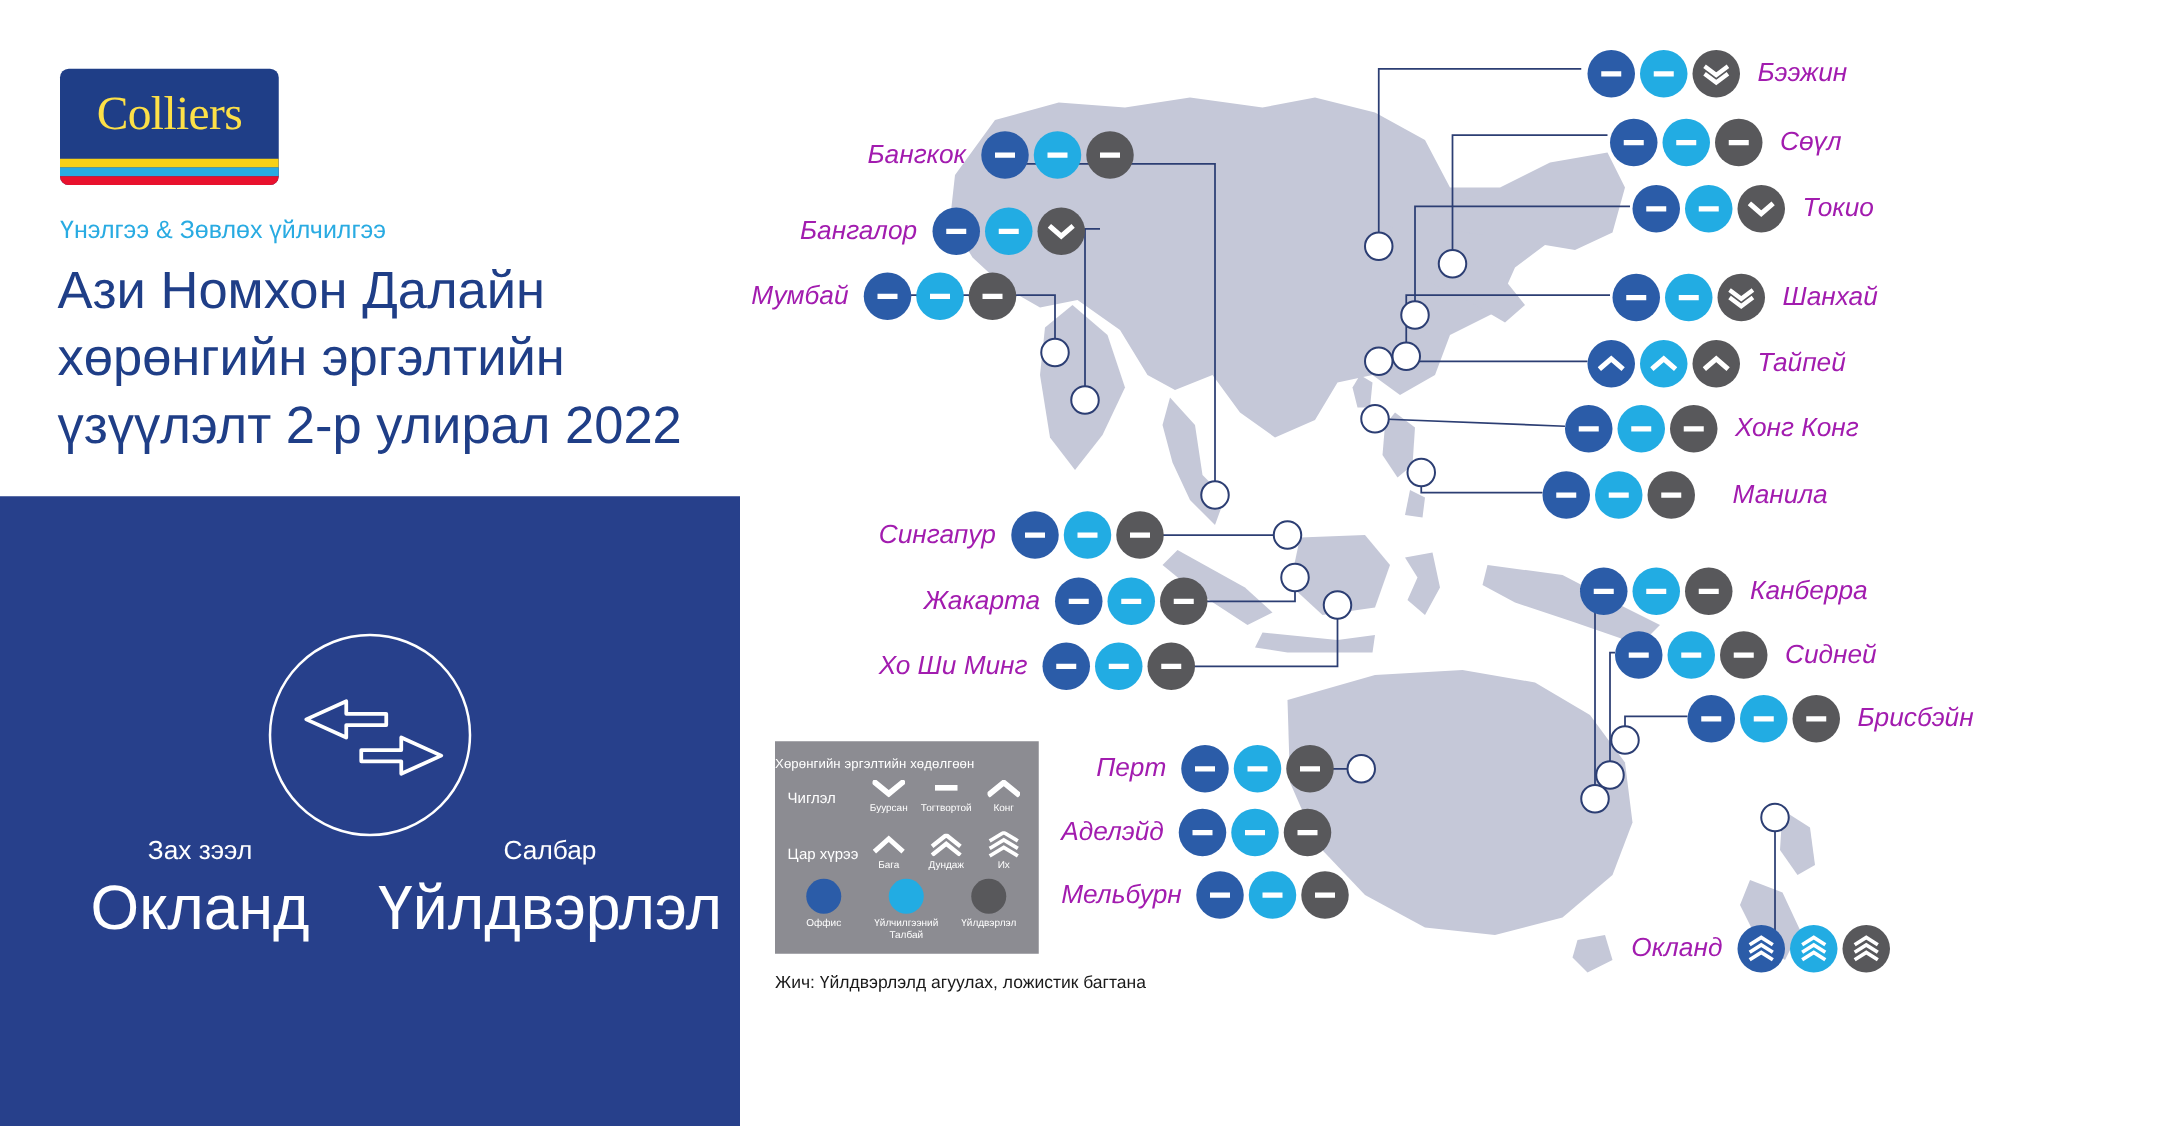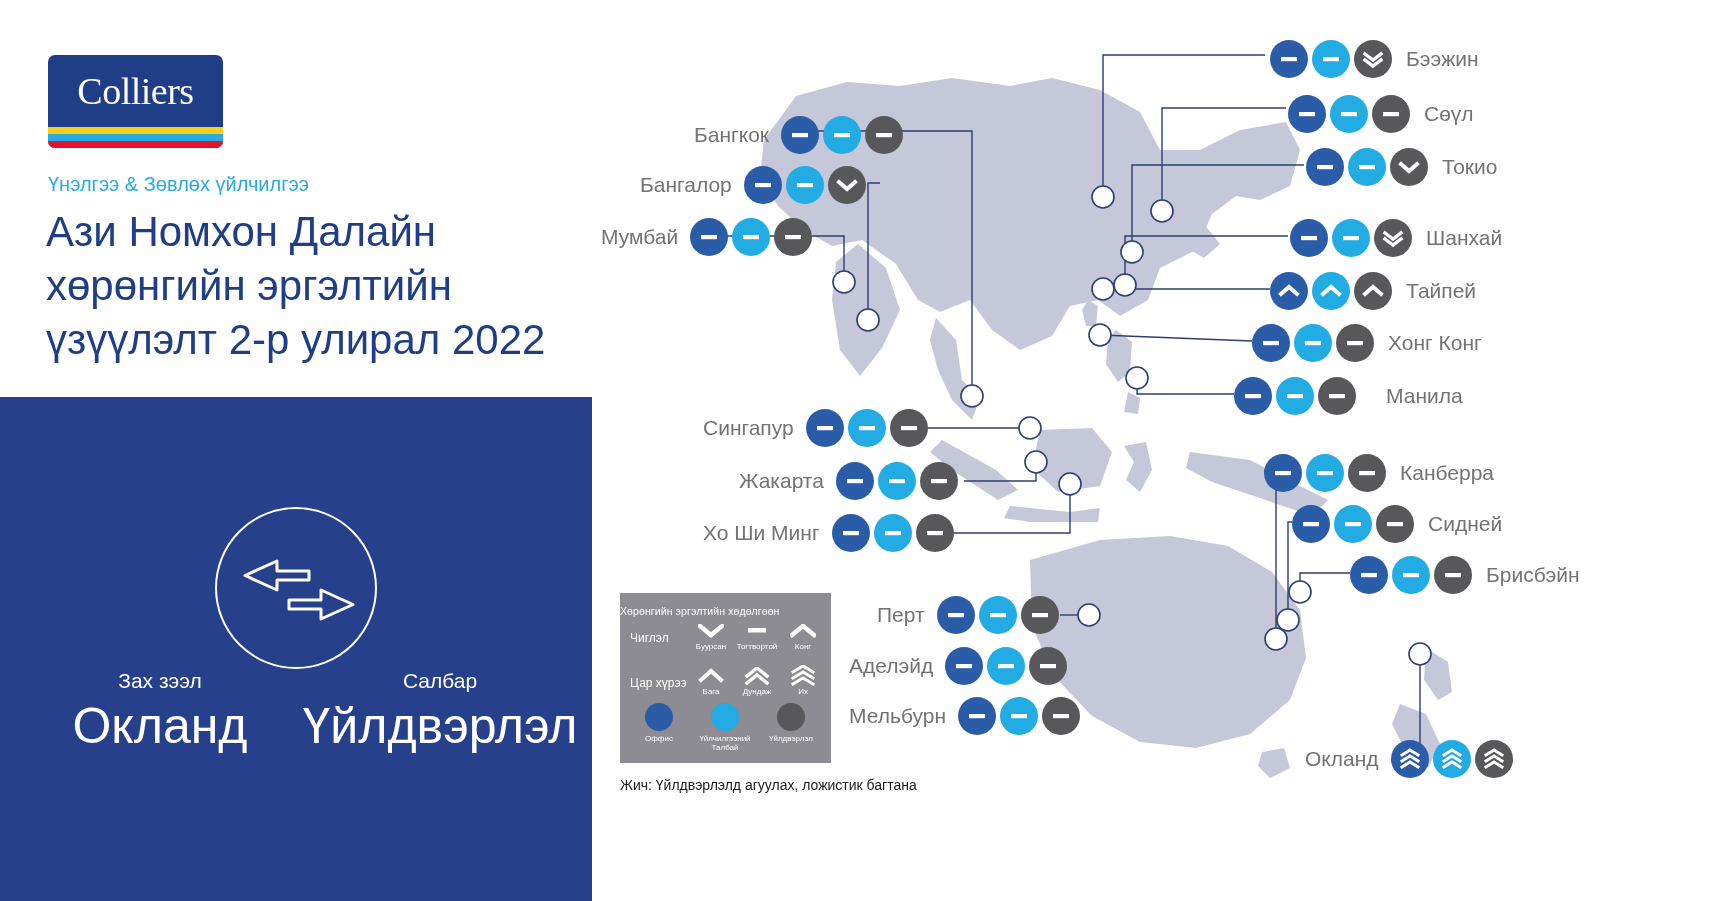--- a/index.html
+++ b/index.html
@@ -16,21 +16,21 @@
     position: absolute; left: 0; top: 0; width: 648px; height: 901px;
   }
   #logo {
     position: absolute; left: 48px; top: 55px;
     width: 175px; height: 93px;
     background: #1f3E87;
     border-radius: 7px;
     overflow: hidden;
   }
   #logo-word {
-    color: #ffffff;
+    color: #fde047;
     font-family: "Liberation Serif", serif;
     font-size: 38px;
     letter-spacing: -0.5px;
     text-align: center;
     line-height: 72px;
     width: 100%;
   }
   .logo-stripe { height: 7px; width: 100%; }
   .stripe-yellow { background: #F7D117; }
   .stripe-cyan   { background: #29ABE2; }
@@ -79,21 +79,21 @@
   .city-group { position: absolute; display: flex; align-items: center; }
   .badges { display: flex; gap: 4px; }
   .badge {
     width: 38px; height: 38px; border-radius: 50%;
     display: flex; align-items: center; justify-content: center;
     flex: none;
   }
   .b-office  { background: #2B5CA8; }
   .b-retail  { background: #22ACE3; }
   .b-indust  { background: #58585B; }
-  .city-label { color: #737373; font-size: 21px; white-space: nowrap; }
+  .city-label { color: #a21caf; font-size: 21px; white-space: nowrap; font-style: italic; }
   .label-left  { margin-right: 12px; }
   .label-right { margin-left: 14px; }
 
   
   .ic { display:block; }
 
   
   #legend {
     position: absolute; left: 620px; top: 593px; width: 211px; height: 170px;
     background: #8C8C92; color: #fff;
@@ -480,21 +480,21 @@
           </div>
           <div class="badge b-indust">
             <svg class="ic" width="22" height="22" viewBox="0 0 22 22">
               <path d="M3 7 L11 2 L19 7" fill="none" stroke="#fff" stroke-width="3" stroke-linecap="square"></path>
               <path d="M3 13 L11 8 L19 13" fill="none" stroke="#fff" stroke-width="3" stroke-linecap="square"></path>
               <path d="M3 19 L11 14 L19 19" fill="none" stroke="#fff" stroke-width="3" stroke-linecap="square"></path>
             </svg>
           </div>
         </div>
       </div>
-      <div class="city-group" style="left: 94px; top: 116px;">
+      <div class="city-group" style="left: 94px; top: 105px;">
         <div class="city-label label-left">Бангкок</div>
         <div class="badges">
           <div class="badge b-office">
             <svg class="ic" width="22" height="22" viewBox="0 0 22 22">
               <rect x="3" y="9" width="16" height="4.2" fill="#fff"></rect>
             </svg>
           </div>
           <div class="badge b-retail">
             <svg class="ic" width="22" height="22" viewBox="0 0 22 22">
               <rect x="3" y="9" width="16" height="4.2" fill="#fff"></rect>

